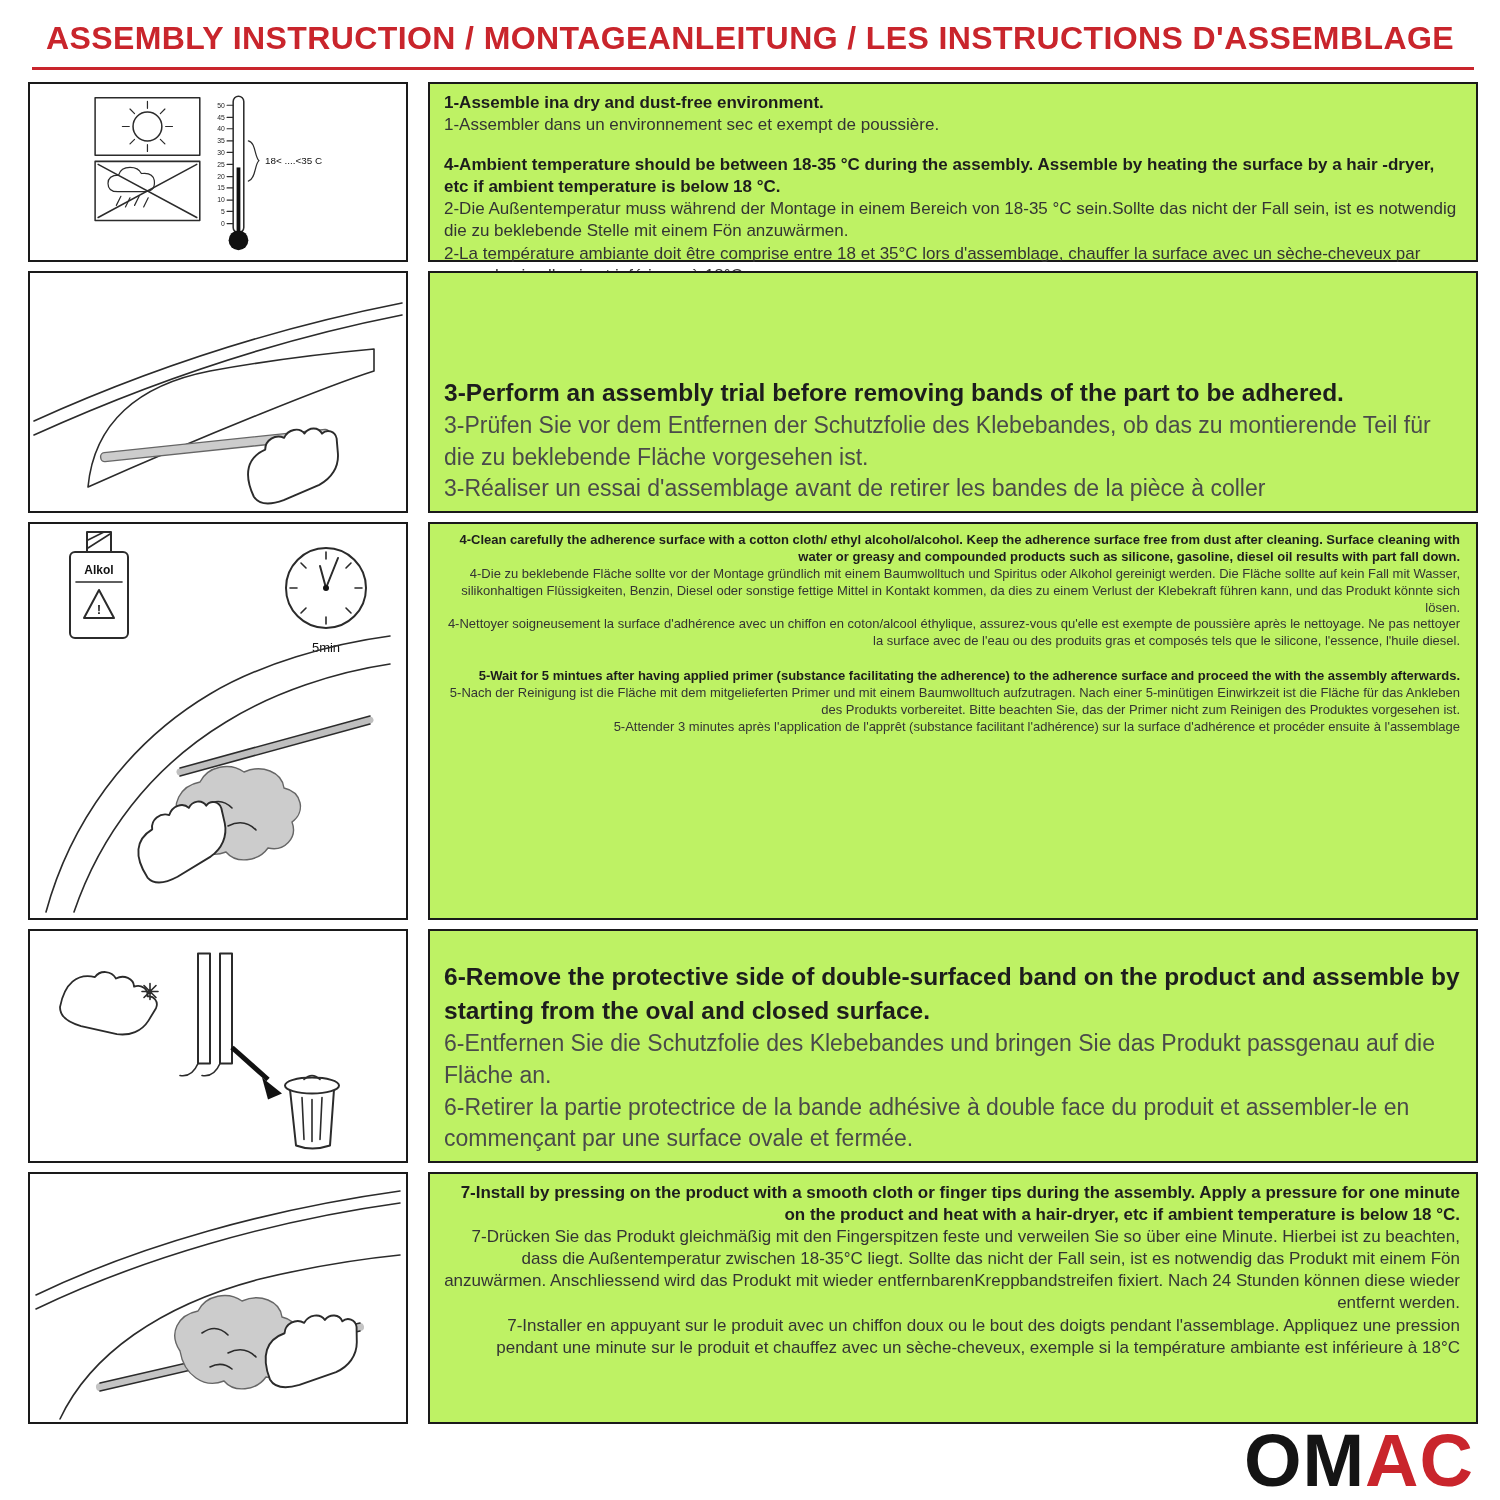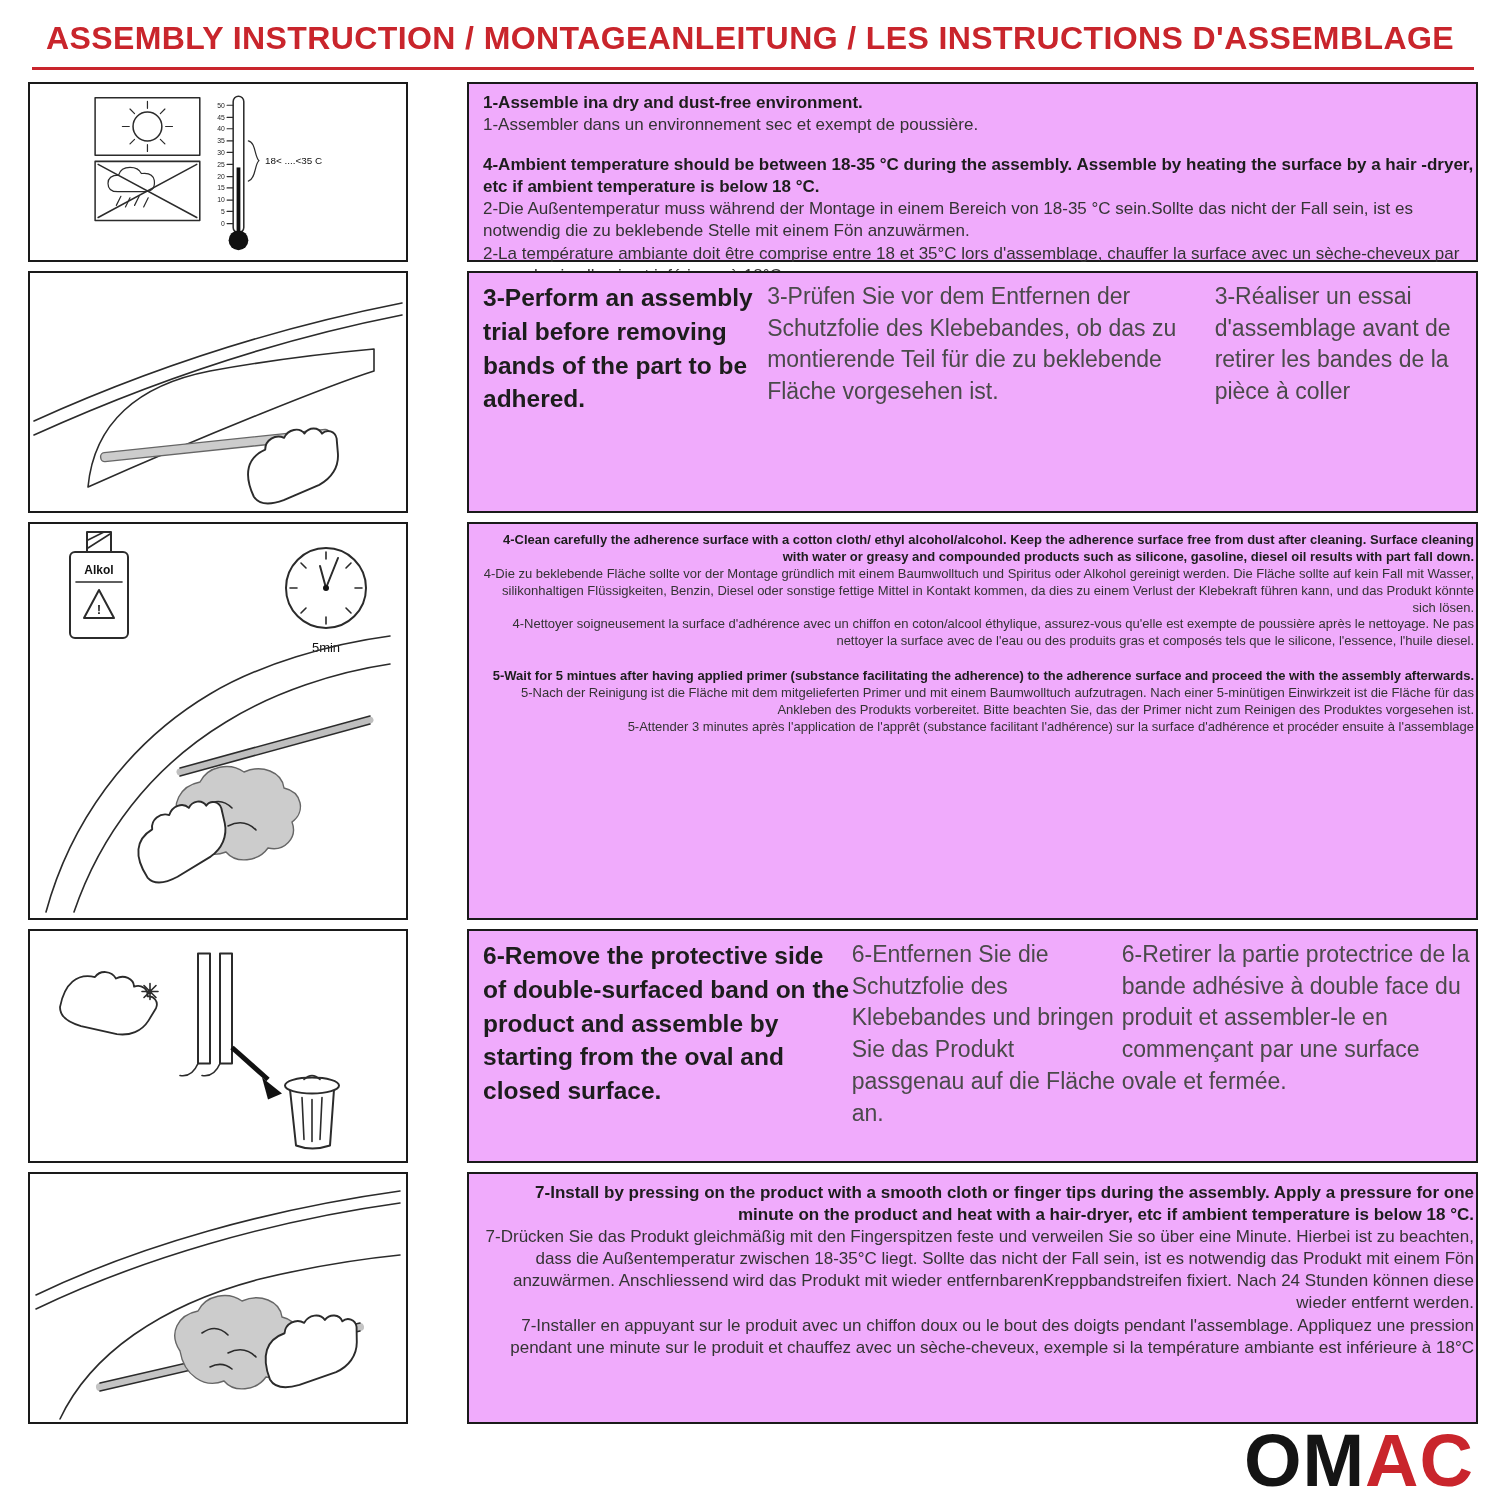--- a/index.html
+++ b/index.html
@@ -27,25 +27,24 @@
   .illus-box {
     width:380px; flex:none;
     border:2px solid #1a1a1a;
     background:#fff;
     overflow:hidden;
   }
   .illus-box svg { width:100%; height:100%; display:block; }
   .text-box {
     flex:1;
     border:2px solid #1a1a1a;
-    padding:8px 2px 6px 14px;
-    background:#f0abfc;
-    margin-left:39px;
-  }
-  .text-box.center { display:flex; flex-direction:row; justify-content:flex-end; }
+    padding:8px 16px 6px 14px;
+    background:#bef264;
+  }
+  .text-box.center { display:flex; flex-direction:column; justify-content:flex-end; }
 
   .p { margin:0; }
   .b { font-weight:bold; color:#1d1d1d; }
   .gap { margin-top:18px; }
 
   
   .s-small .p { font-size:17px; line-height:1.3; }
   .s-mid   .p { font-size:13px; line-height:1.3;text-align:right; }
   .s-big   .p { font-size:23px; line-height:1.38; color:#4a4a4a; }
   .s-big   .p.b { font-size:24.5px; color:#1d1d1d; }

